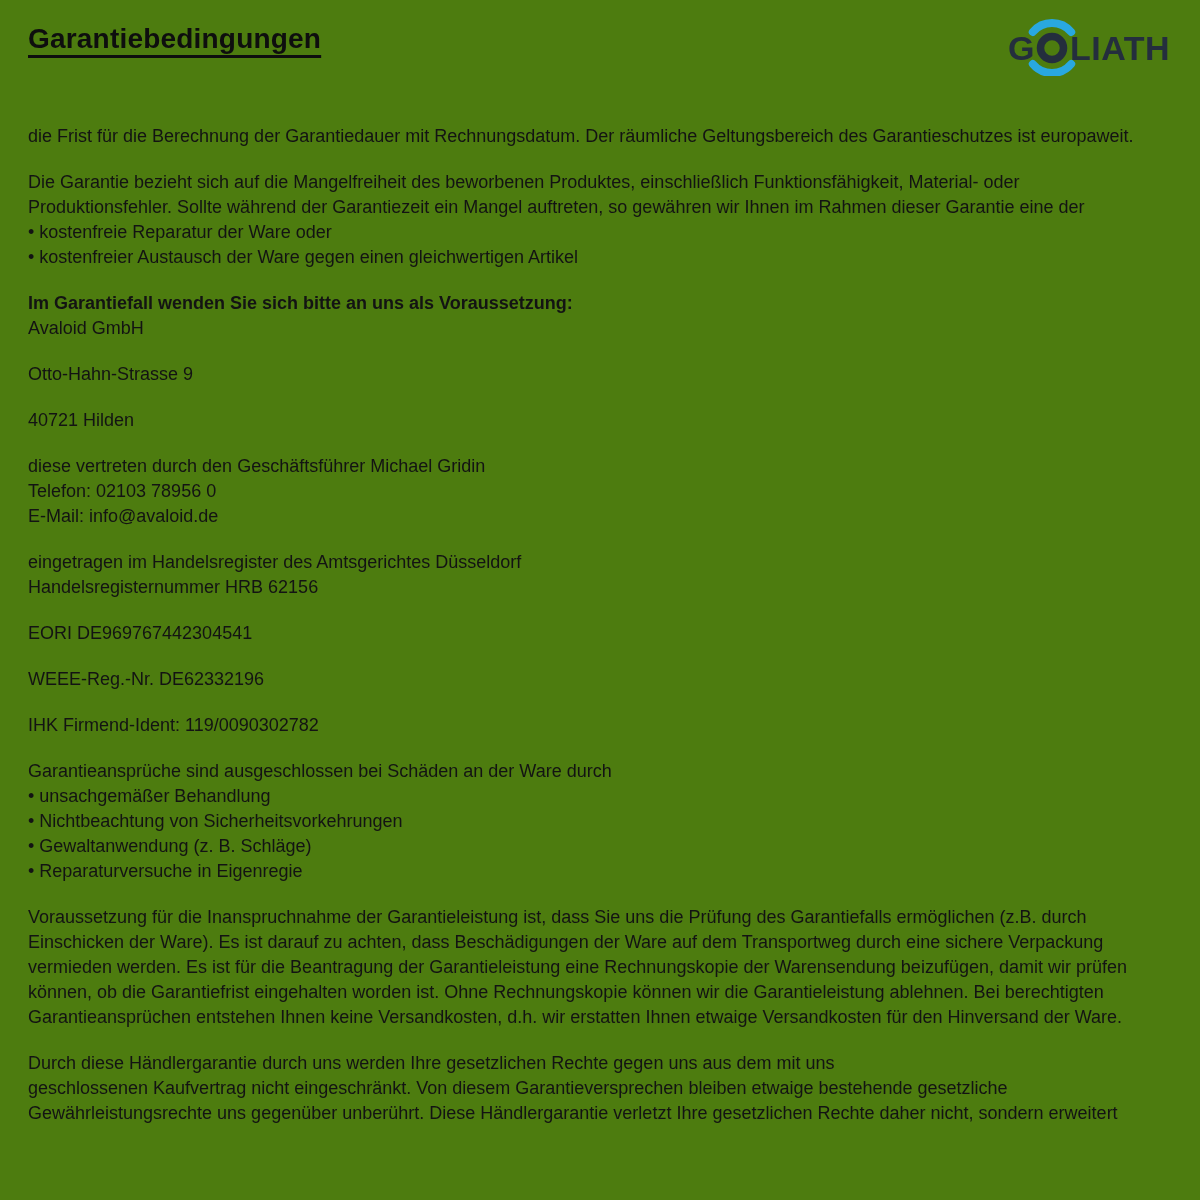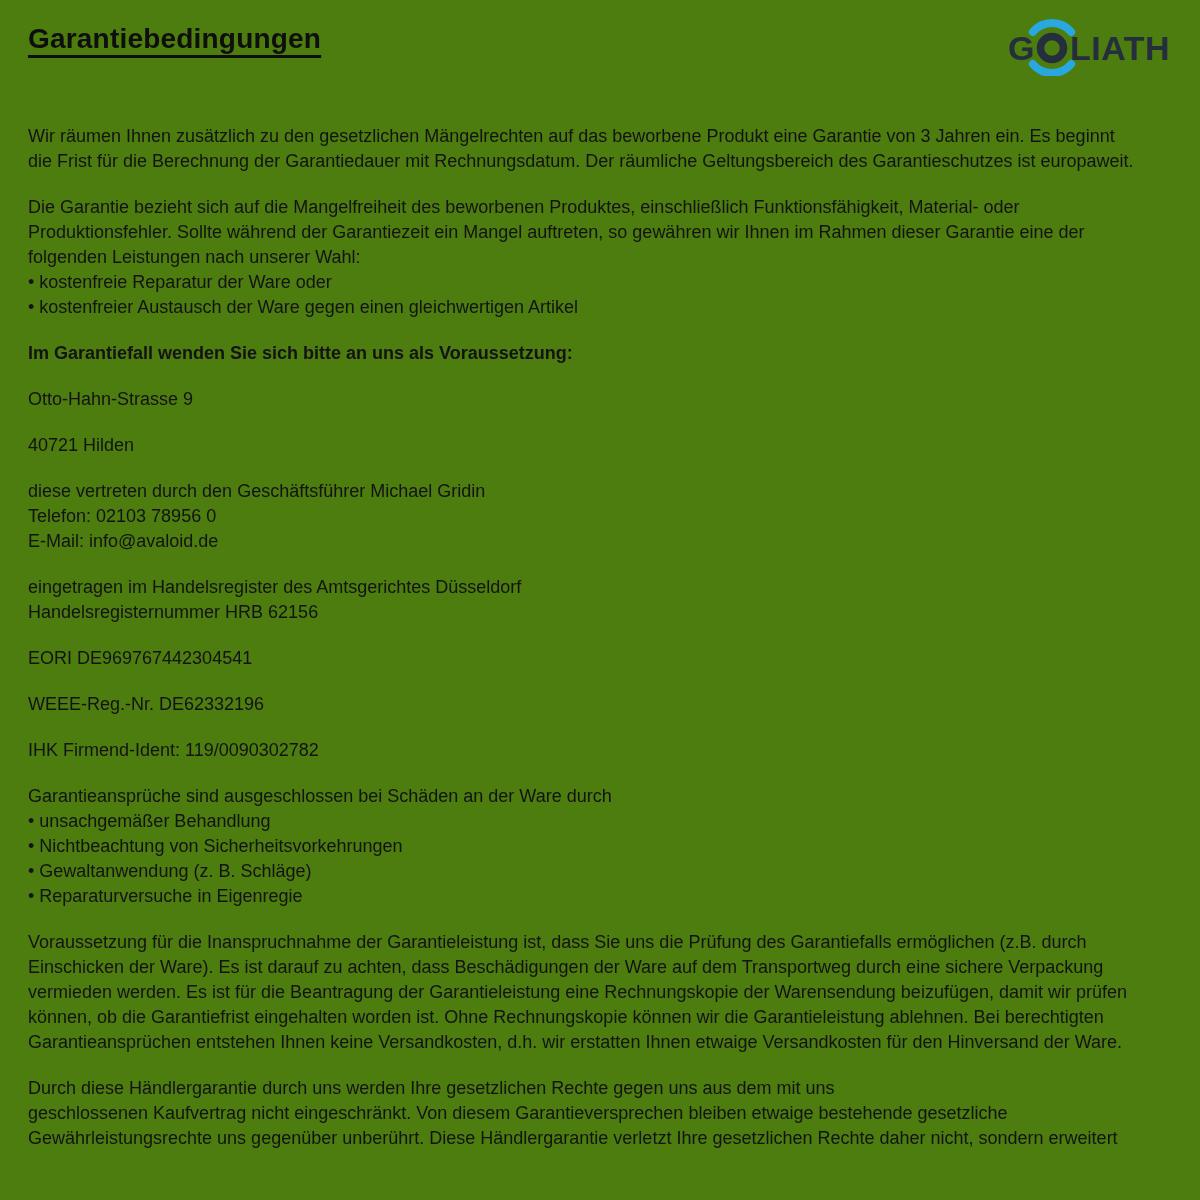--- a/index.html
+++ b/index.html
@@ -84,34 +84,33 @@
         <circle cx="46" cy="42" r="11.5" fill="none" stroke-width="7.5" stroke="#242e3d"></circle>
         <text class="logo-text" x="2" y="54" fill="#242e3d">G</text>
         <text class="logo-text" x="64" y="54" fill="#242e3d">LIATH</text>
       </svg>
     </div>
   </header>
 
   <main class="doc-body">
 
     <div class="block">
-      <div class="line">Wir räumen Ihnen zusätzlich zu den gesetzlichen Mängelrechten auf das beworbene Produkt eine Garantie von 3 Jahren ein. Es beginnt</div>
       <div class="line">die Frist für die Berechnung der Garantiedauer mit Rechnungsdatum. Der räumliche Geltungsbereich des Garantieschutzes ist europaweit.</div>
     </div>
 
     <div class="block">
       <div class="line">Die Garantie bezieht sich auf die Mangelfreiheit des beworbenen Produktes, einschließlich Funktionsfähigkeit, Material- oder</div>
       <div class="line">Produktionsfehler. Sollte während der Garantiezeit ein Mangel auftreten, so gewähren wir Ihnen im Rahmen dieser Garantie eine der</div>
-      <div class="line">folgenden Leistungen nach unserer Wahl:</div>
       <div class="line">• kostenfreie Reparatur der Ware oder</div>
       <div class="line">• kostenfreier Austausch der Ware gegen einen gleichwertigen Artikel</div>
     </div>
 
     <div class="block">
       <div class="line bold">Im Garantiefall wenden Sie sich bitte an uns als Voraussetzung:</div>
+      <div class="line">Avaloid GmbH</div>
     </div>
 
     <div class="block">
       <div class="line">Otto-Hahn-Strasse 9</div>
     </div>
 
     <div class="block">
       <div class="line">40721 Hilden</div>
     </div>
 

